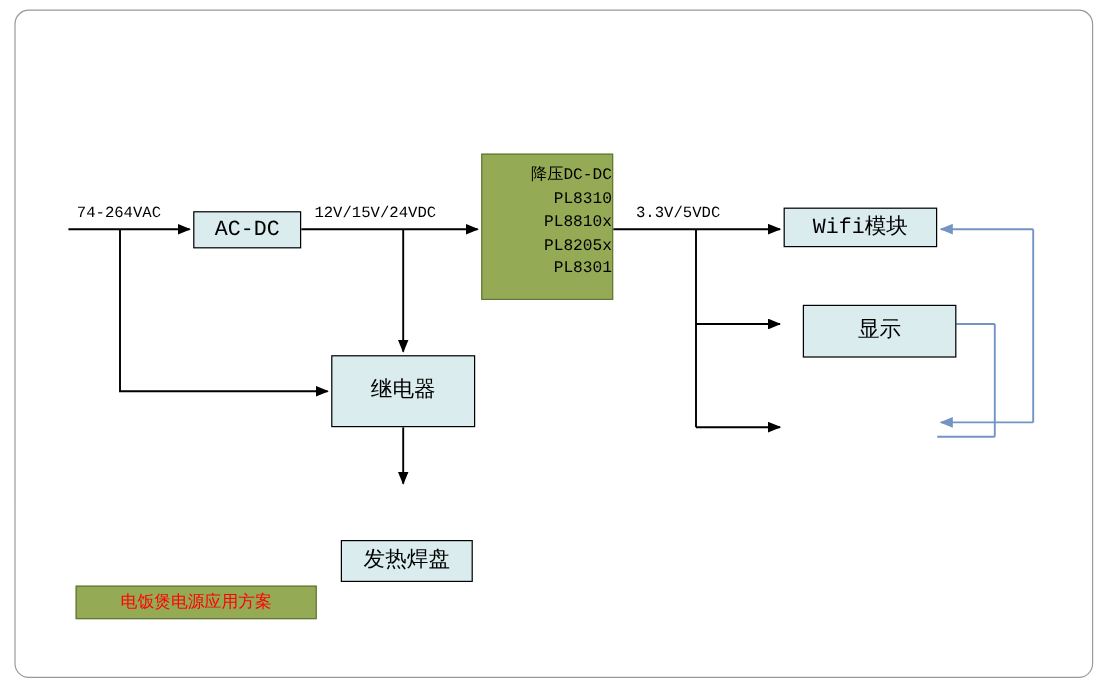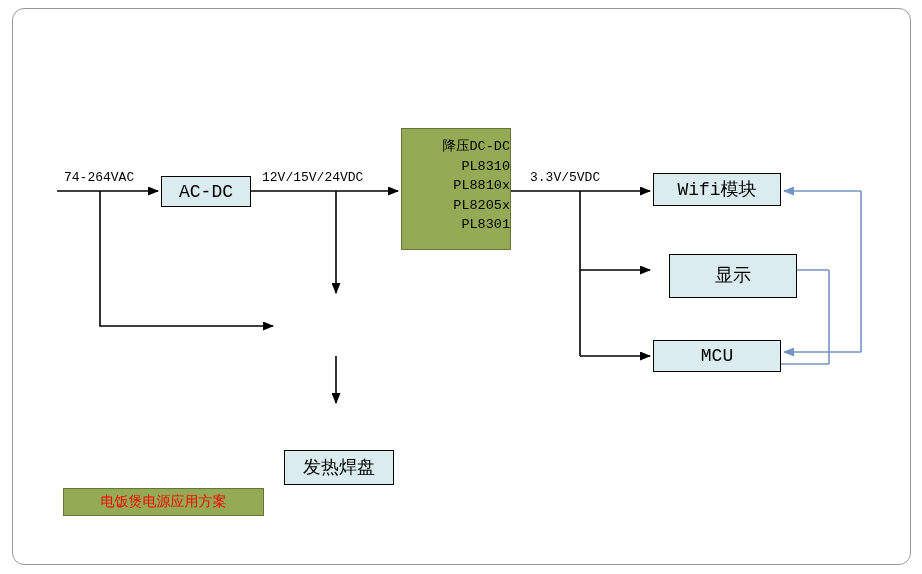--- a/index.html
+++ b/index.html
@@ -89,17 +89,17 @@
   <div class="box box--green box--buck">
     <div>降压DC-DC</div>
     <div>PL8310</div>
     <div>PL8810x</div>
     <div>PL8205x</div>
     <div>PL8301</div>
   </div>
 
   <div class="box box--wifi">Wifi模块</div>
   <div class="box box--disp">显示</div>
-  <div class="box box--mcu">MCU</div>
+  <div class="box box--relay">继电器</div>
   <div class="box box--heater">发热焊盘</div>
 
   <div class="badge">电饭煲电源应用方案</div>
 </div>
 
 </body></html>

